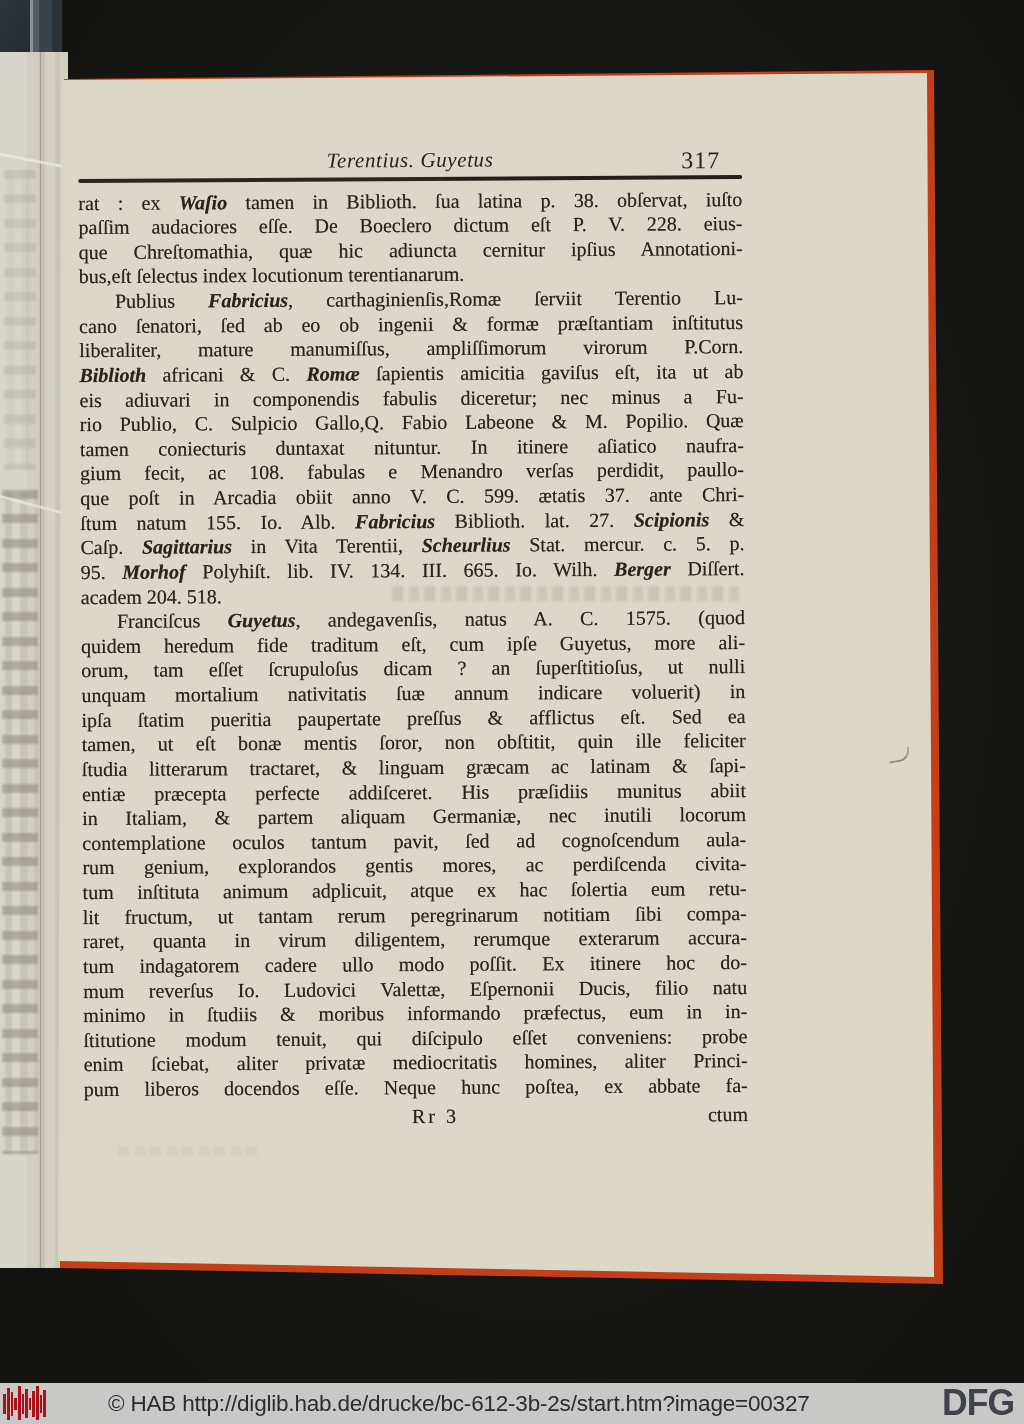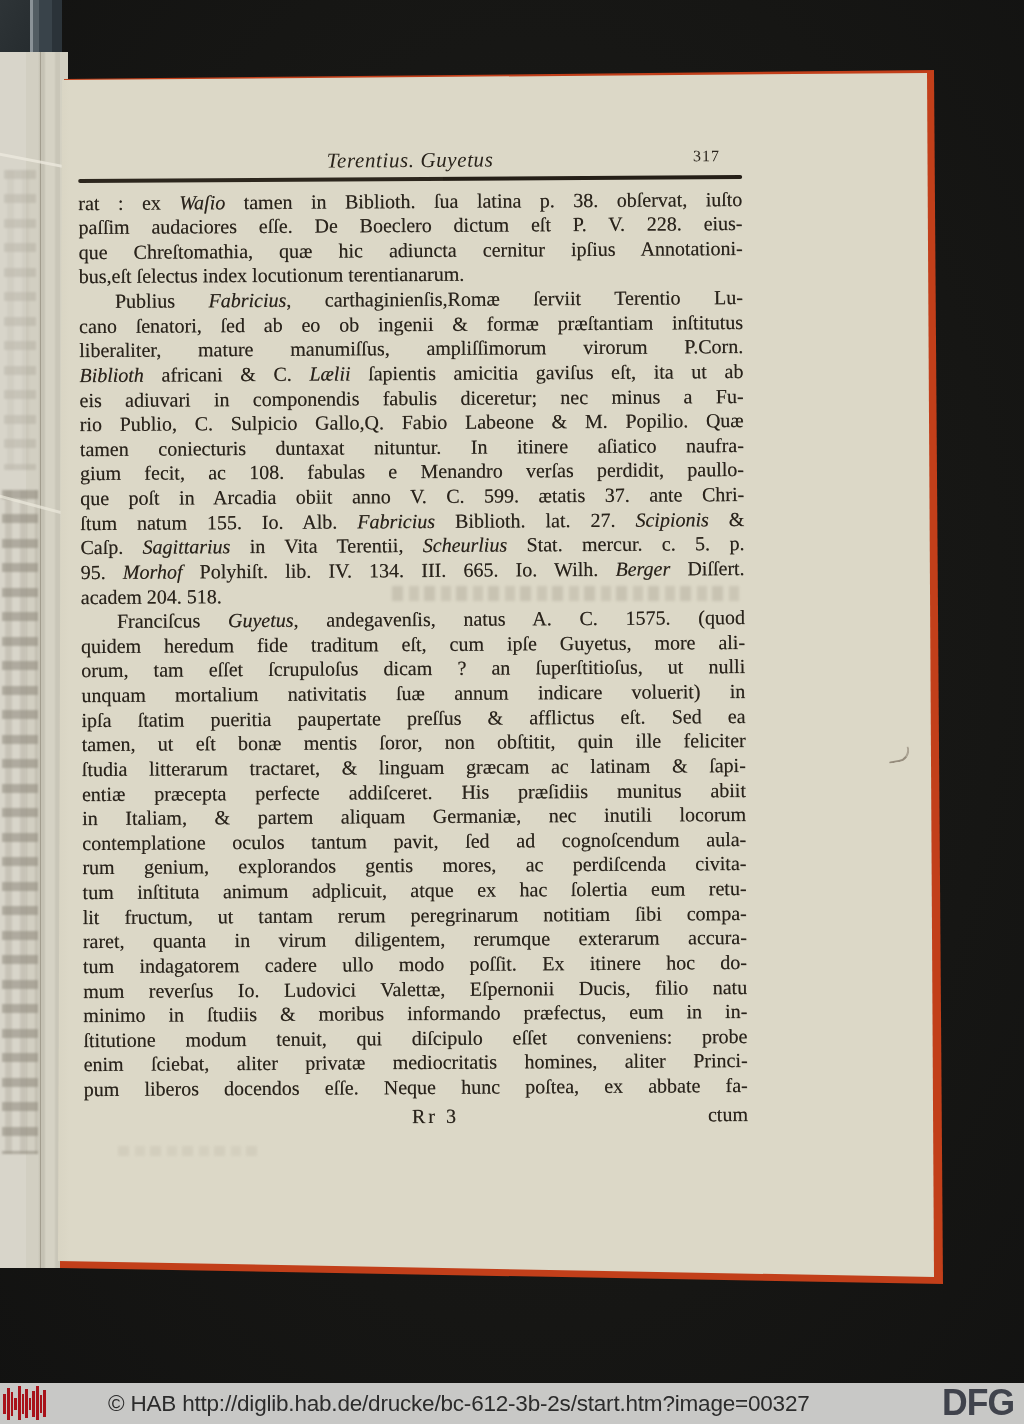--- a/index.html
+++ b/index.html
@@ -45,28 +45,28 @@
   .ghost-line.p2{left:118px;top:1146px;width:140px;height:10px;opacity:.12;}
   .pen-mark{position:absolute;left:888px;top:748px;width:20px;height:12px;
         border-bottom:2px solid rgba(80,66,52,.5);border-right:2px solid rgba(80,66,52,.35);
         border-radius:0 0 12px 0;transform:rotate(-10deg);}
 
   
   .content{position:absolute;left:78px;top:148px;width:664px;color:#29231b;
         transform:rotate(-0.35deg);transform-origin:50% 0;}
   .header-row{position:relative;height:29px;}
   .running-title{text-align:center;font-style:italic;font-size:21px;letter-spacing:.6px;}
-  .page-num{position:absolute;right:22px;top:1px;font-size:16px;letter-spacing:1px;}
+  .page-num{position:absolute;right:22px;top:1px;font-size:24px;letter-spacing:1px;}
   .rule{height:3.5px;background:linear-gradient(90deg,#2c261d 0 55%,#251f17 55% 100%);border-radius:2px;}
   .textblock{margin-top:8px;font-size:20px;line-height:24.62px;
         text-shadow:0.2px 0.2px 0.3px rgba(41,35,27,.55);}
   .line{text-align:justify;text-align-last:justify;white-space:normal;}
   .line.nj{text-align-last:auto;}
   .line.indent{padding-left:36px;}
-  .line i{font-style:italic;}
+  .line i{font-style:italic;font-weight:bold;}
   .sig-row{position:relative;height:26px;margin-top:5px;font-size:20px;
         text-shadow:0.2px 0.2px 0.3px rgba(41,35,27,.55);}
   .signature{position:absolute;left:328px;letter-spacing:3px;}
   .catchword{position:absolute;right:0;margin-left:46px;}
 
   
   .footer{position:absolute;left:0;bottom:0;width:1024px;height:41px;background:#c8c8c6;}
   .hab-logo{position:absolute;left:2px;top:2px;}
   .footer-text{position:absolute;left:108px;top:50%;transform:translateY(-50%);
         font-family:"Liberation Sans","DejaVu Sans",sans-serif;font-size:22.5px;color:#2c2c2c;letter-spacing:-0.2px;white-space:nowrap;}
@@ -102,21 +102,21 @@
     </div>
     <div class="rule"></div>
     <div class="textblock">
         <div class="line">rat : ex <i>Waſio</i> tamen in Biblioth. ſua latina p. 38. obſervat, iuſto</div>
         <div class="line">paſſim audaciores eſſe.  De Boeclero dictum eſt P. V. 228. eius-</div>
         <div class="line">que Chreſtomathia, quæ hic adiuncta cernitur ipſius Annotationi-</div>
         <div class="line nj">bus,eſt ſelectus index locutionum terentianarum.</div>
         <div class="line indent">Publius <i>Fabricius</i>, carthaginienſis,Romæ ſerviit Terentio Lu-</div>
         <div class="line">cano ſenatori, ſed ab eo ob ingenii &amp; formæ præſtantiam inſtitutus</div>
         <div class="line">liberaliter, mature manumiſſus, ampliſſimorum virorum P.Corn.</div>
-        <div class="line"><i>Biblioth</i> africani &amp; C. <i>Lælii</i> ſapientis amicitia gaviſus eſt, ita ut ab</div>
+        <div class="line"><i>Biblioth</i> africani &amp; C. <i>Romæ</i> ſapientis amicitia gaviſus eſt, ita ut ab</div>
         <div class="line">eis adiuvari in componendis fabulis diceretur; nec minus a Fu-</div>
         <div class="line">rio Publio, C. Sulpicio Gallo,Q. Fabio Labeone &amp; M. Popilio. Quæ</div>
         <div class="line">tamen coniecturis duntaxat nituntur.  In itinere aſiatico naufra-</div>
         <div class="line">gium fecit, ac 108. fabulas e Menandro verſas perdidit, paullo-</div>
         <div class="line">que poſt in Arcadia obiit anno V. C. 599. ætatis 37. ante Chri-</div>
         <div class="line">ſtum natum 155.  Io. Alb. <i>Fabricius</i> Biblioth. lat. 27. <i>Scipionis</i> &amp;</div>
         <div class="line">Caſp. <i>Sagittarius</i> in Vita Terentii, <i>Scheurlius</i> Stat. mercur. c. 5. p.</div>
         <div class="line">95. <i>Morhof</i> Polyhiſt. lib. IV. 134. III. 665. Io. Wilh. <i>Berger</i> Diſſert.</div>
         <div class="line nj">academ 204. 518.</div>
         <div class="line indent">Franciſcus <i>Guyetus</i>, andegavenſis, natus A. C. 1575. (quod</div>

